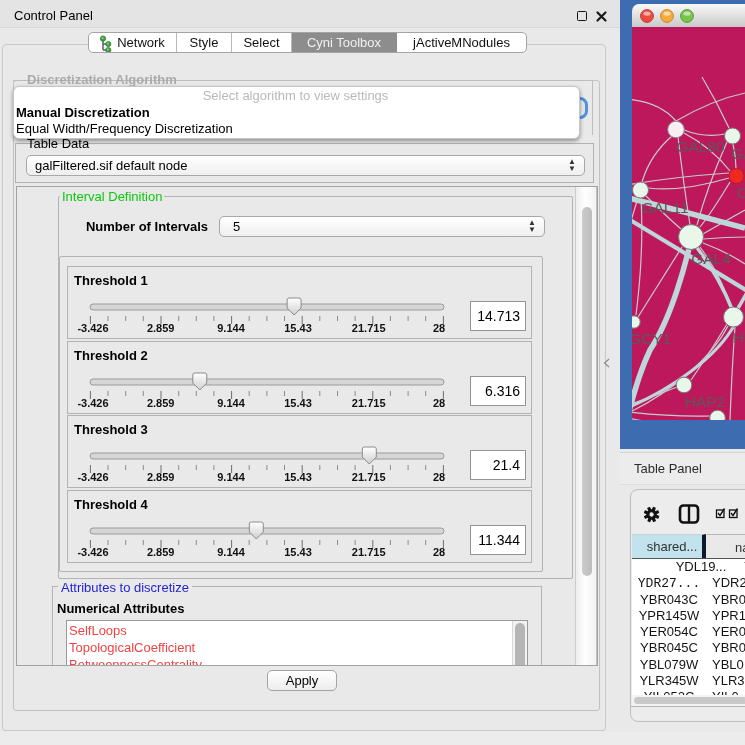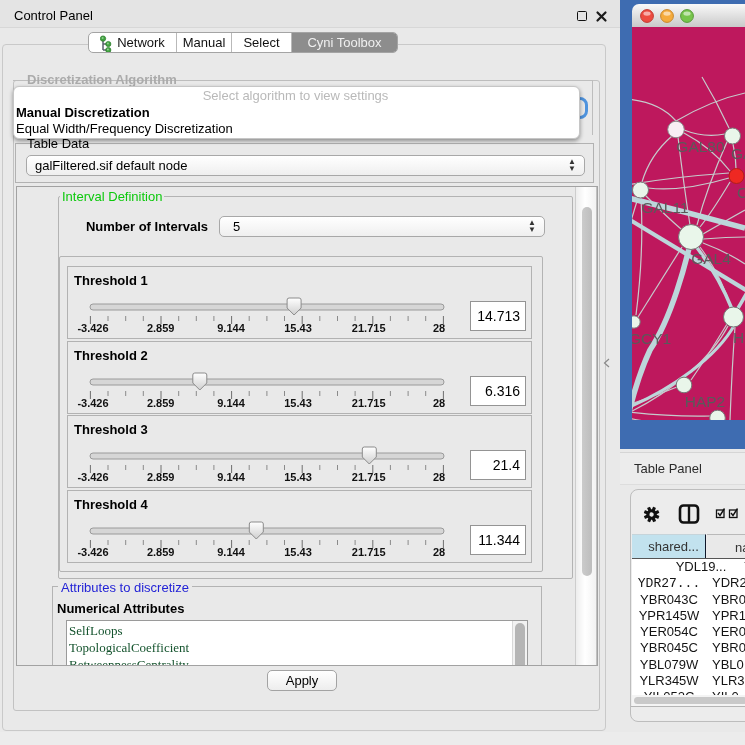--- a/index.html
+++ b/index.html
@@ -44,23 +44,24 @@
   <div class="seg" style="left:88px;top:32px;height:19px;">
     <div style="width:88px;"><svg width="12" height="18" viewBox="0 0 12 18" style="margin-right:5px;margin-top:3px;">
       <path d="M3 4 L3 15 M3 9 L7 9 M3 15 L7 15" fill="none" stroke="#5a616e" stroke-width="1.5"></path>
       <circle cx="3" cy="3.6" r="2.7" fill="#3fa33f" stroke="#2c7a2c" stroke-width="0.7"></circle>
       <circle cx="8.3" cy="9" r="2.6" fill="#3fa33f" stroke="#2c7a2c" stroke-width="0.7"></circle>
       <circle cx="8.3" cy="15" r="2.6" fill="#3fa33f" stroke="#2c7a2c" stroke-width="0.7"></circle>
       <circle cx="2.6" cy="3.1" r="1" fill="#8fce8f"></circle>
       <circle cx="7.9" cy="8.5" r="1" fill="#8fce8f"></circle>
       <circle cx="7.9" cy="14.5" r="1" fill="#8fce8f"></circle>
     </svg>Network</div>
-    <div style="width:55px;">Manual</div>
+    <div style="width:55px;">Style</div>
     <div style="width:60px;">Select</div>
     <div class="sel" style="width:105px;">Cyni Toolbox</div>
+    <div style="width:129px;">jActiveMNodules</div>
   </div>
 
   <div class="abs" style="left:13px;top:80px;width:580px;height:1px;background:#bdbdbd;"></div>
   <div class="abs" style="left:592px;top:80px;width:1px;height:55px;background:#bdbdbd;"></div>
   <div class="abs" style="left:27px;top:72px;font-size:13px;font-weight:bold;color:#ababab;">Discretization Algorithm</div>
 
   <div class="abs" style="left:552px;top:97px;width:30px;height:16px;border:3.5px solid #4f93dd;border-radius:8px;background:#e8e8e8;"></div>
 
   <div class="tbox" style="left:15px;top:143px;width:577px;height:38px;background:transparent;"></div>
   <div class="abs" style="left:27px;top:136px;font-size:13px;color:#000;">Table Data</div>
@@ -240,21 +241,21 @@
       <div class="ticklbl" style="left:230px;top:55px;">15.43</div>
       <div class="ticklbl" style="left:300.7px;top:55px;">21.715</div>
       <div class="ticklbl" style="left:371px;top:55px;">28</div>
       <div class="vfield" style="left:402px;top:34px;width:49px;height:28px;line-height:28px;">11.344</div>
     </div>
 
     <div class="abs" style="left:35px;top:399px;width:488px;height:100px;border:1px solid #b3b3b3;"></div>
     <div class="abs" style="left:41px;top:393px;font-size:13px;color:#2323d6;background:#e9e9e9;padding:0 3px;">Attributes to discretize</div>
     <div class="abs" style="left:40px;top:414px;font-size:13px;font-weight:bold;color:#000;">Numerical Attributes</div>
     <div class="abs" style="left:49px;top:433px;width:460px;height:50px;background:#fff;border:1px solid #9a9a9a;overflow:hidden;">
-      <div style="position:absolute;left:2px;top:1px;font-size:13px;color:#14532d;line-height:17.1px;font-family:Liberation Serif, serif;">SelfLoops<br>TopologicalCoefficient<br>BetweennessCentrality</div>
+      <div style="position:absolute;left:2px;top:1px;font-size:13px;color:#ef4444;line-height:17.1px;">SelfLoops<br>TopologicalCoefficient<br>BetweennessCentrality</div>
       <div style="position:absolute;right:0;top:0;width:14px;height:50px;background:#f2f2f2;border-left:1px solid #d8d8d8;"></div>
       <div style="position:absolute;right:2px;top:2px;width:10px;height:50px;background:#b5b5b5;border-radius:5px;"></div>
     </div>
   </div>
 
   <div class="abs" style="left:575px;top:187px;width:20px;height:478px;background:linear-gradient(90deg,#ededed,#ffffff 45%,#f2f2f2);border-left:1px solid #cdcdcd;border-right:1px solid #c0c0c0;"></div>
   <div class="abs" style="left:582px;top:207px;width:10px;height:369px;background:linear-gradient(90deg,#cbcbcb,#bdbdbd);border-radius:5px;"></div>
 
   <div class="abs" style="left:13px;top:86px;width:565px;height:51px;background:#fff;border-radius:6px;
        box-shadow:0 2px 4px rgba(0,0,0,0.4);border:1px solid #c6c6c6;"></div>
@@ -360,21 +361,21 @@
       <line x1="59" y1="16.5" x2="59" y2="33.5" stroke="#111" stroke-width="2.4"></line>
       <g>
         <rect x="86.5" y="21" width="7.5" height="7.5" fill="none" stroke="#111" stroke-width="1.3"></rect>
         <path d="M 88 24 L 90 26.5 L 94.5 19.5" fill="none" stroke="#111" stroke-width="1.4"></path>
         <rect x="99.5" y="21" width="7.5" height="7.5" fill="none" stroke="#111" stroke-width="1.3"></rect>
         <path d="M 101 24 L 103 26.5 L 107.5 19.5" fill="none" stroke="#111" stroke-width="1.4"></path>
       </g>
     </svg>
   </div>
 
-  <div class="abs" style="left:632px;top:534px;width:74px;height:24px;background:#c2e2ee;border-right:1px solid #0f172a;border-top:1px solid #c6d4da;box-sizing:border-box;
+  <div class="abs" style="left:632px;top:534px;width:74px;height:24px;background:#c2e2ee;border-right:4px solid #0f172a;border-top:1px solid #c6d4da;box-sizing:border-box;
        font-size:13px;color:#333;display:flex;align-items:center;justify-content:center;padding-left:10px;">shared...</div>
   <div class="abs" style="left:707px;top:534px;width:38px;height:24px;background:#e9e9e9;border-top:1px solid #b9b9b9;
        font-size:13px;color:#333;">
       <span style="position:absolute;left:28px;top:5px;">na</span>
     </div>
   <div class="abs" style="left:632px;top:558px;width:113px;height:1px;background:#555;"></div>
 
   <div class="abs" id="tablerows" style="left:632px;top:559px;width:113px;height:136px;background:#fff;overflow:hidden;font-size:13px;color:#141414;">
     <div style="height:16.3px;line-height:16.3px;white-space:nowrap;padding-left:32px;"><span style="display:inline-block;width:74px;text-align:center;">YDL19...</span><span style="display:inline-block;padding-left:6px;">YDL1</span></div>
     <div style="height:16.3px;line-height:16.3px;white-space:nowrap;"><span style="display:inline-block;width:74px;text-align:center;font-family:Liberation Mono, monospace;">YDR27...</span><span style="display:inline-block;padding-left:6px;">YDR2</span></div>

